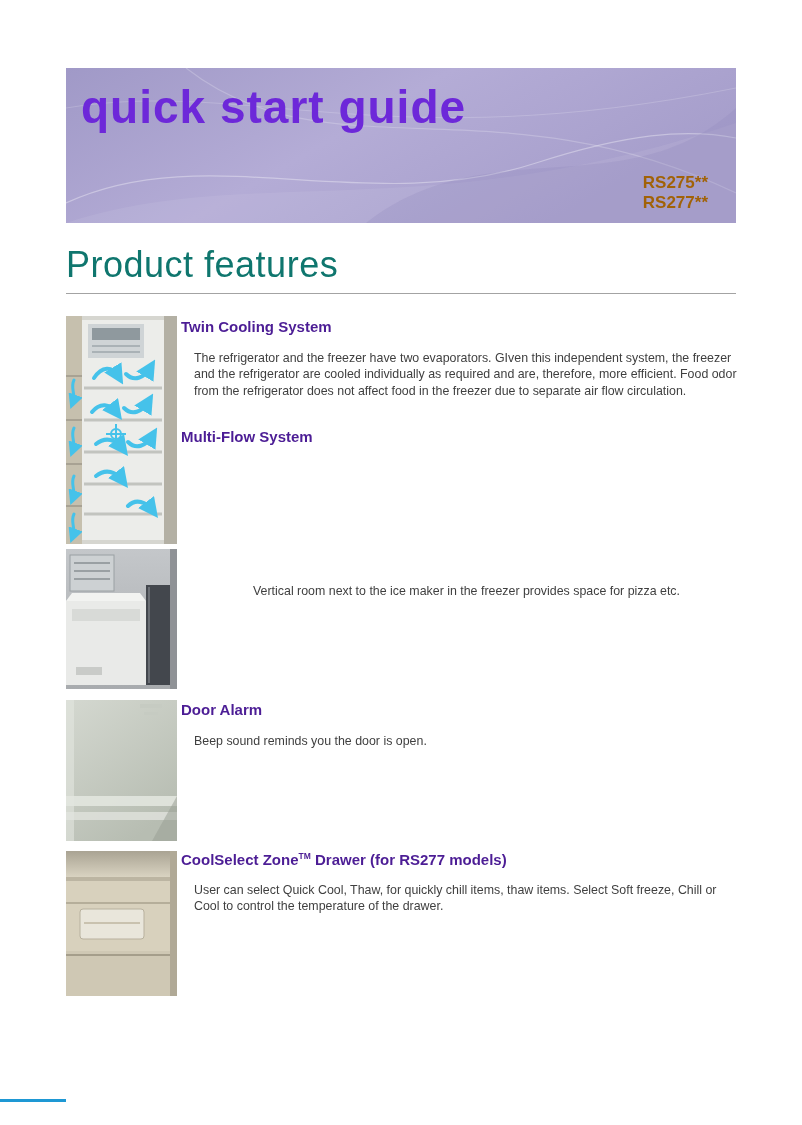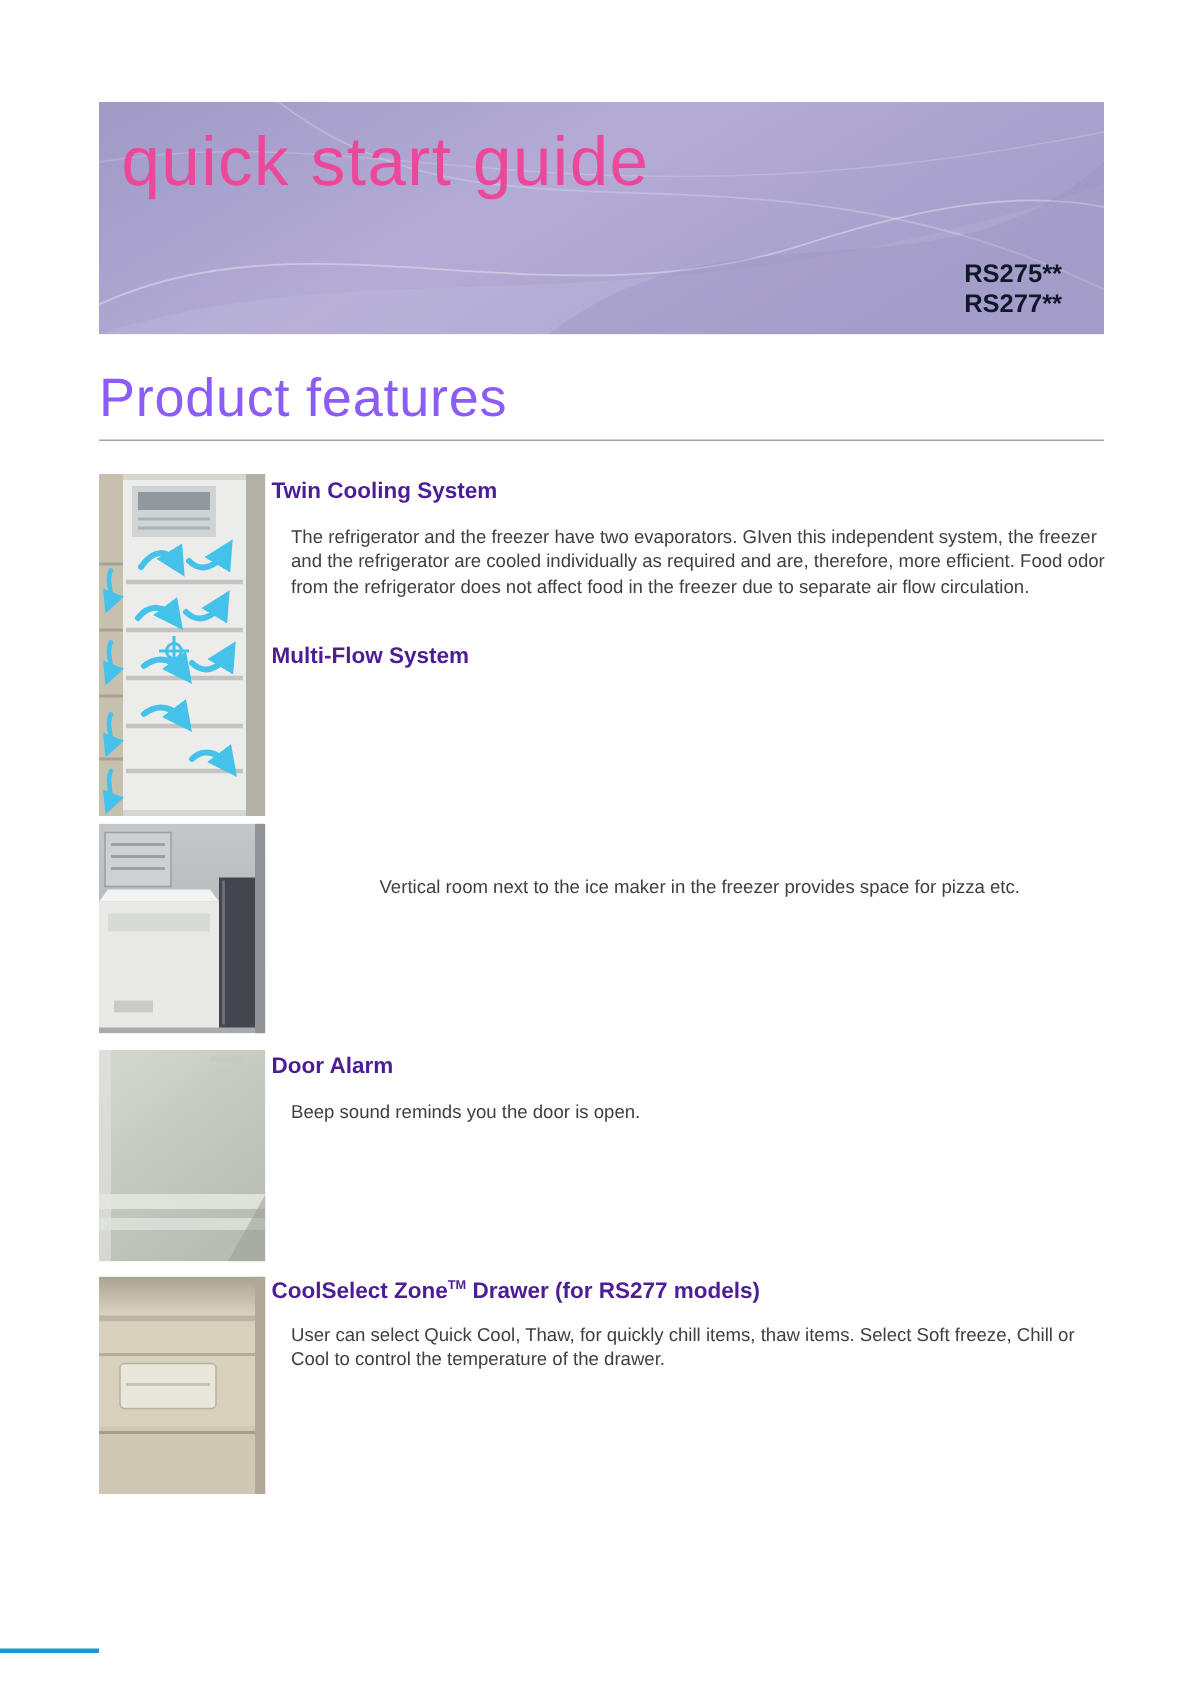--- a/index.html
+++ b/index.html
@@ -2,28 +2,28 @@
 <html><head>
 <meta charset="utf-8">
 <style>
   html,body { margin:0; padding:0; background:#ffffff; }
   body { font-family:"Liberation Sans", sans-serif; }
   .page { position:relative; width:802px; height:1125px; background:#ffffff; overflow:hidden; }
 
   
   .banner { position:absolute; left:66px; top:68px; width:670px; height:155px; overflow:hidden; }
   .banner svg.waves { position:absolute; left:0; top:0; width:100%; height:100%; display:block; }
-  .banner-title { position:absolute; left:15px; top:12px; z-index:2; color:#ec4899;
-                  font-size:46px; font-weight:400; letter-spacing:1px; }
+  .banner-title { position:absolute; left:15px; top:12px; z-index:2; color:#6d28d9;
+                  font-size:46px; font-weight:700; letter-spacing:1px; }
   .banner-models { position:absolute; right:28px; bottom:10px; z-index:2; text-align:right;
-                   color:#0f172a; font-weight:bold; font-size:17px; line-height:20px; }
+                   color:#a16207; font-weight:bold; font-size:17px; line-height:20px; }
 
   
   .page-title { position:absolute; left:66px; top:244px; margin:0; font-size:36px;
-                font-weight:400; color:#8b5cf6; letter-spacing:0.5px; }
+                font-weight:400; color:#0f766e; letter-spacing:0.5px; }
   .title-rule { position:absolute; left:66px; top:293px; width:670px; height:1px; background:#a3a3a3; }
 
   
   .fimg { position:absolute; left:66px; width:111px; overflow:hidden; }
   .fimg svg { display:block; width:100%; height:100%; }
   .img1 { top:316px; height:228px; }
   .img2 { top:549px; height:140px; }
   .img3 { top:700px; height:141px; }
   .img4 { top:851px; height:145px; }
 

